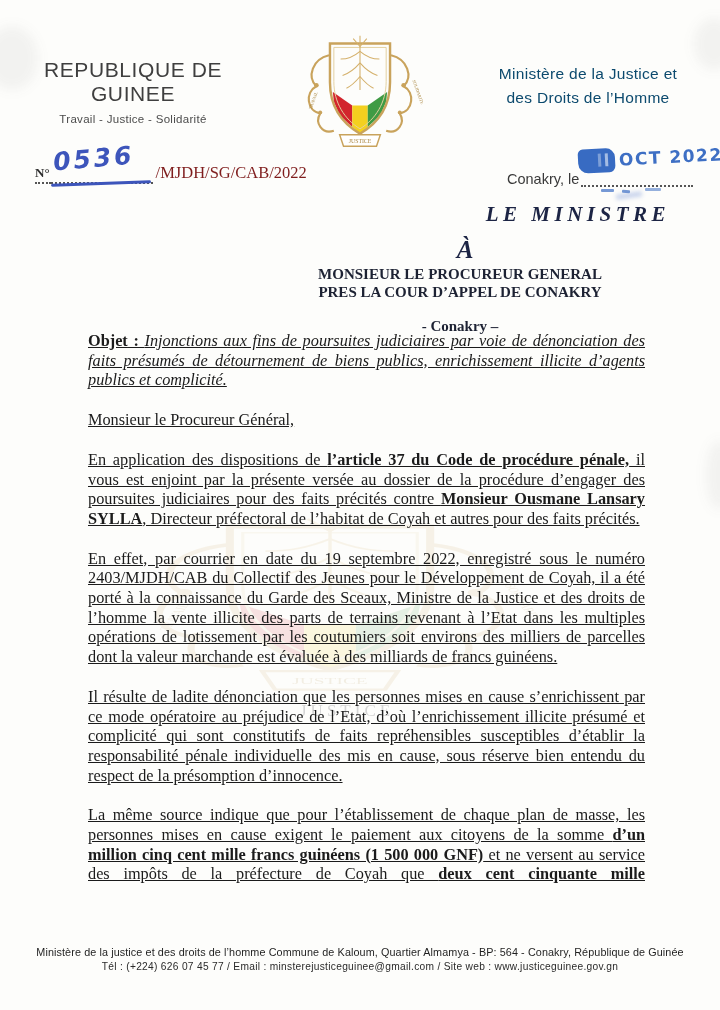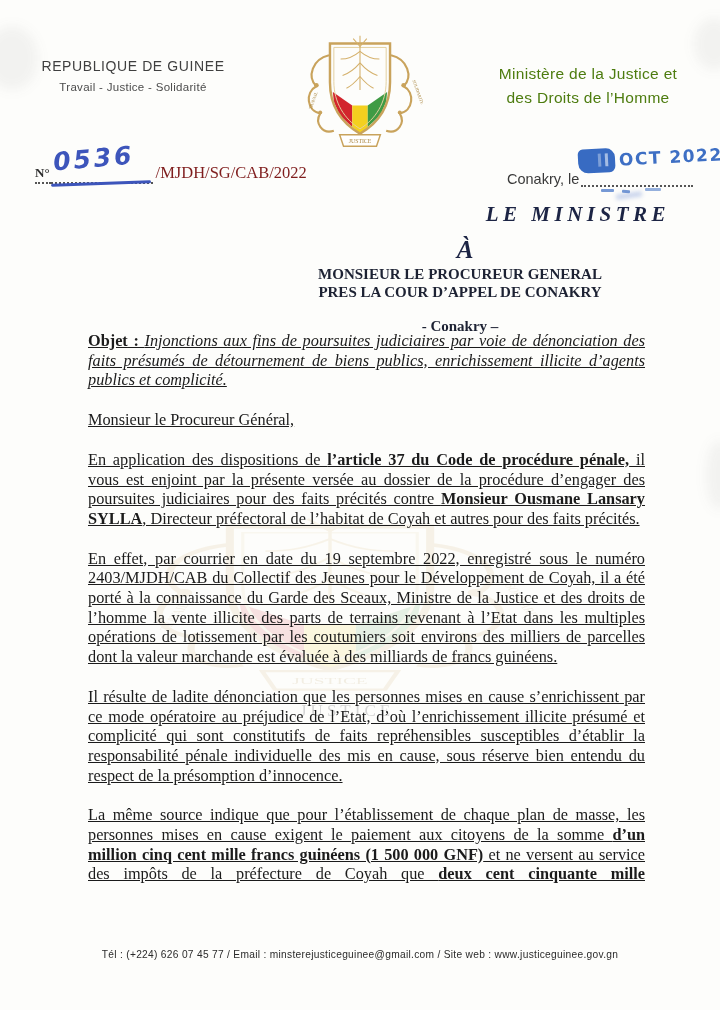--- a/index.html
+++ b/index.html
@@ -4,25 +4,25 @@
 <style>
   html,body{margin:0;padding:0;background:#e8e8e8;}
   .page{
     position:relative;width:720px;height:1010px;margin:0 auto;
     background:#fdfdfb;overflow:hidden;
     font-family:"Liberation Serif",serif;color:#1b1b1b;
   }
   
   .hdr-left{position:absolute;left:22px;top:58px;width:222px;text-align:center;
     font-family:"Liberation Sans",sans-serif;color:#3f3f3f;}
-  .hdr-left .t1{font-size:14px;letter-spacing:.6px;}
+  .hdr-left .t1{font-size:21px;letter-spacing:.6px;}
   .hdr-left .t2{font-size:11.5px;margin-top:7px;color:#4c4c4c;letter-spacing:.3px;}
   .emblem{position:absolute;left:297px;top:30px;}
   .hdr-right{position:absolute;left:462px;top:62px;width:252px;text-align:center;
-    font-family:"Liberation Sans",sans-serif;color:#4d7c0f;font-size:15.5px;line-height:1.55;letter-spacing:.3px;}
+    font-family:"Liberation Sans",sans-serif;color:#0c4a6e;font-size:15.5px;line-height:1.55;letter-spacing:.3px;}
   
   .ref-line{position:absolute;left:35px;top:158px;display:flex;align-items:flex-end;}
   .ref-prefix{font-size:13px;color:#2e2e2e;border-bottom:2px dotted #555;padding:0 1px 1px 0;font-weight:bold;}
   .ref-slot{width:102px;border-bottom:2px dotted #555;position:relative;height:24px;}
   .ref-number{position:absolute;left:2px;top:-14px;color:#3d55bb;
     font-family:"DejaVu Sans",sans-serif;font-style:italic;font-weight:bold;
     font-size:25px;letter-spacing:3px;transform:rotate(-5deg);white-space:nowrap;}
   .pen-line{position:absolute;left:0;bottom:-2px;width:100px;height:2.5px;background:#3d55bb;transform:rotate(-2deg);border-radius:2px;}
   .ref-code{font-weight:normal;font-size:16.5px;color:#7f1d1d;margin-left:3px;padding-bottom:1px;}
   .dateline{position:absolute;left:507px;top:167px;display:flex;align-items:flex-end;
@@ -157,19 +157,20 @@
   <div class="body-text">
       <p><span class="b u">Objet</span><span class="b"> : </span><span class="i">Injonctions aux fins de poursuites judiciaires par voie de dénonciation des faits présumés de détournement de biens publics, enrichissement illicite d’agents publics et complicité.</span></p>
       <p><span>Monsieur le Procureur Général,</span></p>
       <p><span>En application des dispositions de </span><span class="b">l’article 37 du Code de procédure pénale,</span><span> il vous est enjoint par la présente versée au dossier de la procédure d’engager des poursuites judiciaires pour des faits précités contre </span><span class="b">Monsieur Ousmane Lansary SYLLA</span><span>, Directeur préfectoral de l’habitat de Coyah et autres pour des faits précités.</span></p>
       <p><span>En effet, par courrier en date du 19 septembre 2022, enregistré sous le numéro 2403/MJDH/CAB du Collectif des Jeunes pour le Développement de Coyah, il a été porté à la connaissance du Garde des Sceaux, Ministre de la Justice et des droits de l’homme la vente illicite des parts de terrains revenant à l’Etat dans les multiples opérations de lotissement par les coutumiers soit environs des milliers de parcelles dont la valeur marchande est évaluée à des milliards de francs guinéens.</span></p>
       <p><span>Il résulte de ladite dénonciation que les personnes mises en cause s’enrichissent par ce mode opératoire au préjudice de l’Etat, d’où l’enrichissement illicite présumé et complicité qui sont constitutifs de faits repréhensibles susceptibles d’établir la responsabilité pénale individuelle des mis en cause, sous réserve bien entendu du respect de la présomption d’innocence.</span></p>
       <p class="justify-last"><span>La même source indique que pour l’établissement de chaque plan de masse, les personnes mises en cause exigent le paiement aux citoyens de la somme </span><span class="b">d’un million cinq cent mille francs guinéens (1 500 000 GNF)</span><span> et ne versent au service des impôts de la préfecture de Coyah que </span><span class="b">deux cent cinquante mille</span></p>
     </div>
 
   <div class="footer">
+    <div class="f1">Ministère de la justice et des droits de l’homme Commune de Kaloum, Quartier Almamya - BP: 564 - Conakry, République de Guinée</div>
     <div class="f2">Tél : (+224) 626 07 45 77 / Email : minsterejusticeguinee@gmail.com / Site web : www.justiceguinee.gov.gn</div>
   </div>
 
   <div class="smudge s1"></div>
   <div class="smudge s2"></div>
   <div class="smudge s3"></div>
 </div>
 
 </body></html>

